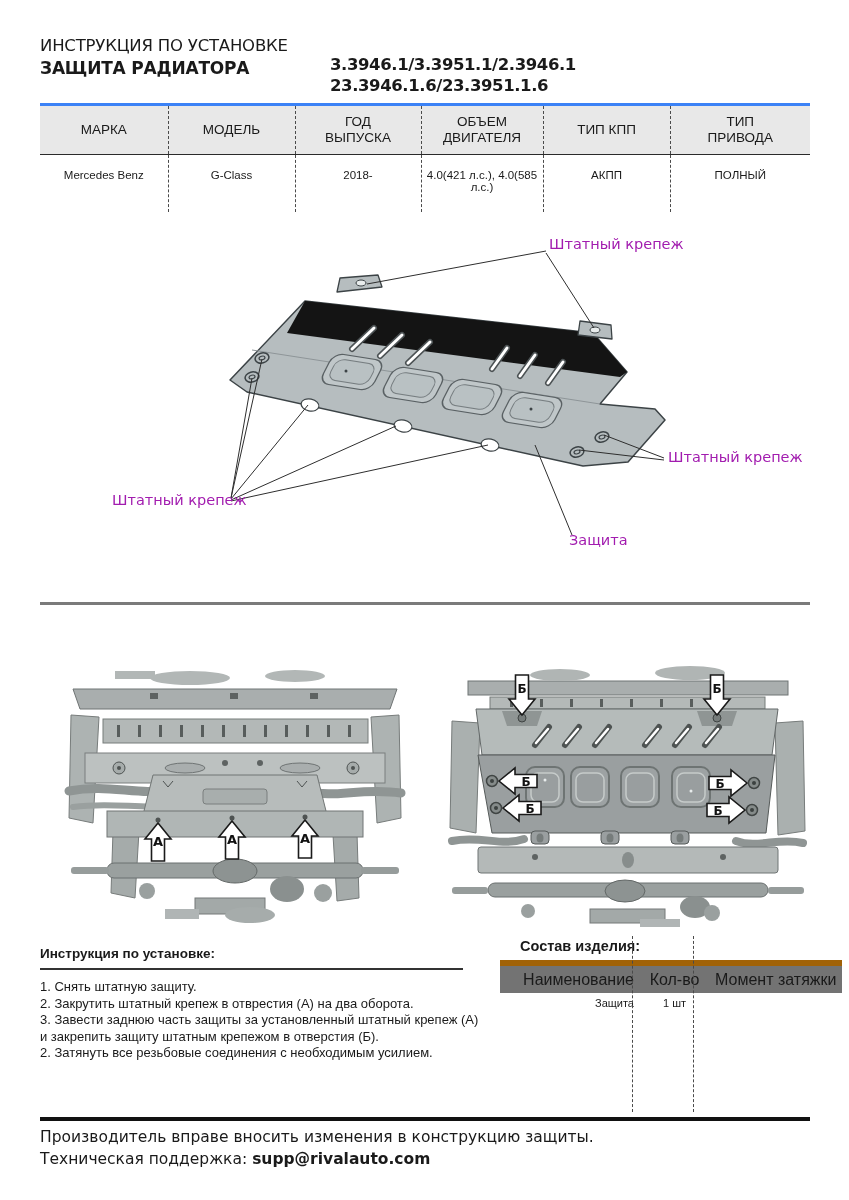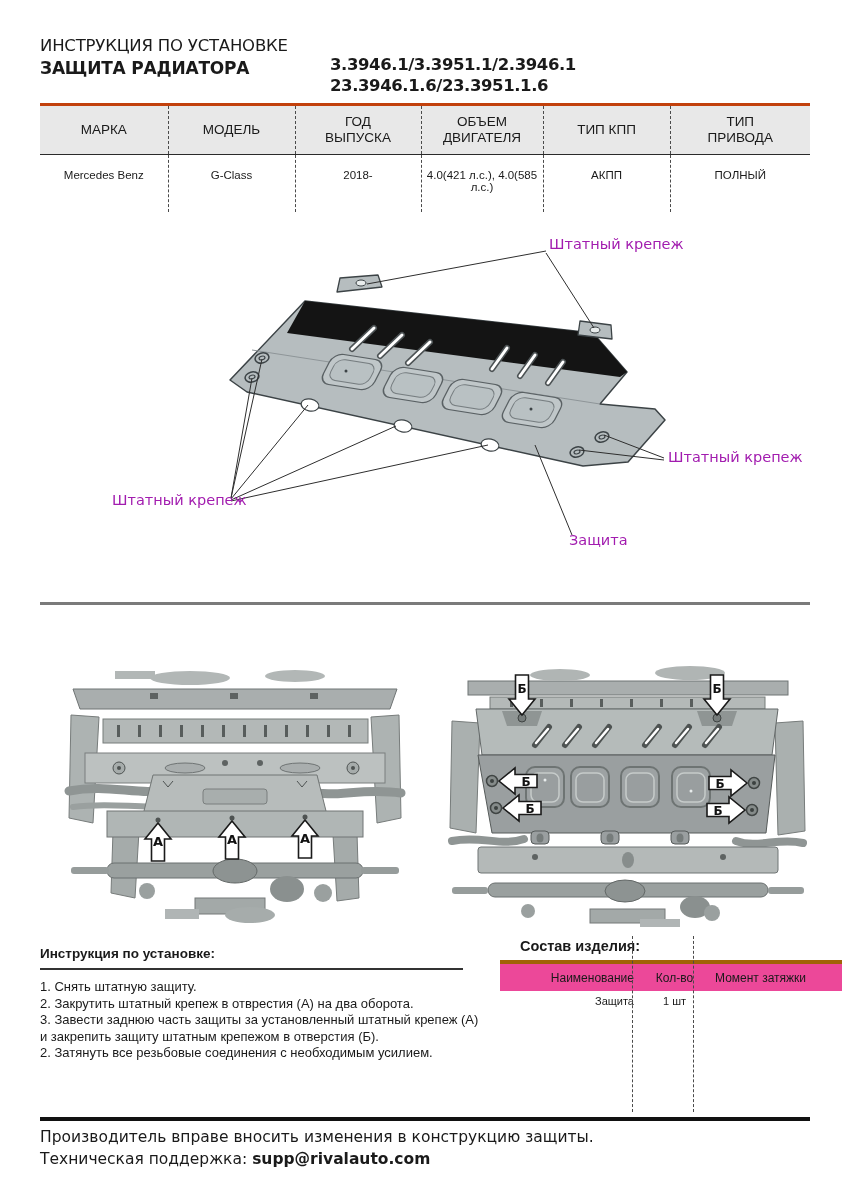--- a/index.html
+++ b/index.html
@@ -8,21 +8,21 @@
   .abs{position:absolute;}
 
   
   .t1{left:40px;top:36px;font:16.5px "DejaVu Sans",sans-serif;letter-spacing:-0.2px;}
   .t2{left:40px;top:58px;font:bold 17px "DejaVu Sans",sans-serif;letter-spacing:-0.2px;}
   .partnums{left:330px;top:54px;font:bold 16.5px "DejaVu Sans",sans-serif;
             line-height:21px;letter-spacing:-0.4px;}
 
   
   table.spec{position:absolute;left:40px;top:103px;width:770px;border-collapse:collapse;
-             border-top:3px solid #c2410c;table-layout:fixed;}
+             border-top:3px solid #3b82f6;table-layout:fixed;}
   table.spec th{height:46px;background:#e8e8e8;font-size:13.5px;font-weight:400;
                 text-align:center;vertical-align:middle;white-space:pre-line;
                 border-bottom:1px solid #2a2a2a;line-height:16px;}
   table.spec td{height:42px;font-size:11.5px;text-align:center;vertical-align:top;
                 padding-top:14px;}
   table.spec th+th, table.spec td+td{border-left:1px dashed #4a4a4a;}
   td.small{font-size:10px;}
 
   
   .callout{font:14.5px "DejaVu Sans",sans-serif;color:#a21caf;white-space:nowrap;}
@@ -32,22 +32,22 @@
 
   
   .instr{left:40px;top:946px;width:448px;}
   .instr-title{font:bold 13.5px "Liberation Sans",sans-serif;margin-bottom:7px;}
   .instr-rule{border-top:2px solid #333;width:423px;margin-bottom:9px;}
   .instr-steps{font-size:13px;line-height:16.5px;}
 
   
   .parts{left:488px;top:938px;width:342px;padding-left:12px;}
   .parts-title{font:bold 14.5px "Liberation Sans",sans-serif;padding-left:20px;margin-bottom:6px;}
-  .parts-head{display:flex;background:#ec4899;border-top:4px solid #a16207;height:27px;
-              align-items:center;font-size:12px;}
+  .parts-head{display:flex;background:#737373;border-top:6px solid #a16207;height:27px;
+              align-items:center;font-size:16px;}
   .parts-row{display:flex;font-size:11px;padding-top:4px;}
   .pc1{width:144px;text-align:right;padding-right:10px;box-sizing:border-box;}
   .pc2{width:61px;text-align:center;}
   .pc3{flex:1;padding-left:10px;}
   .pdash{position:absolute;top:936px;height:176px;width:0;border-left:1px dashed #4a4a4a;}
 
   
   .footer-rule{left:40px;top:1117px;width:770px;height:4px;background:#111;}
   .f1{left:40px;top:1128px;font:15.5px "DejaVu Sans",sans-serif;}
   .f2{left:40px;top:1150px;font:15.5px "DejaVu Sans",sans-serif;}

